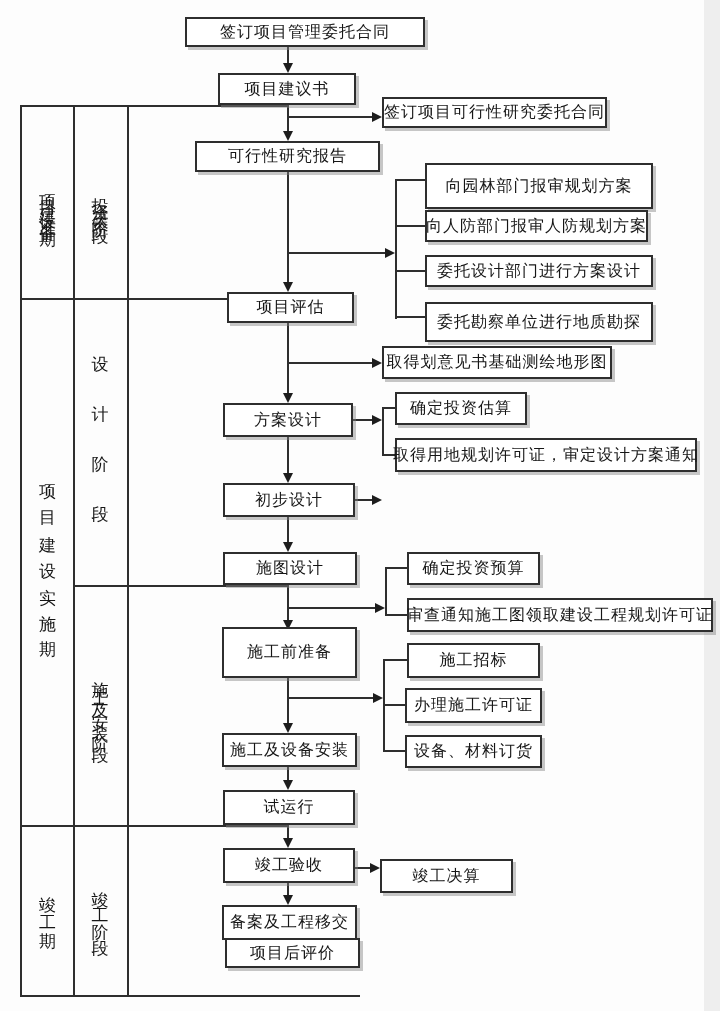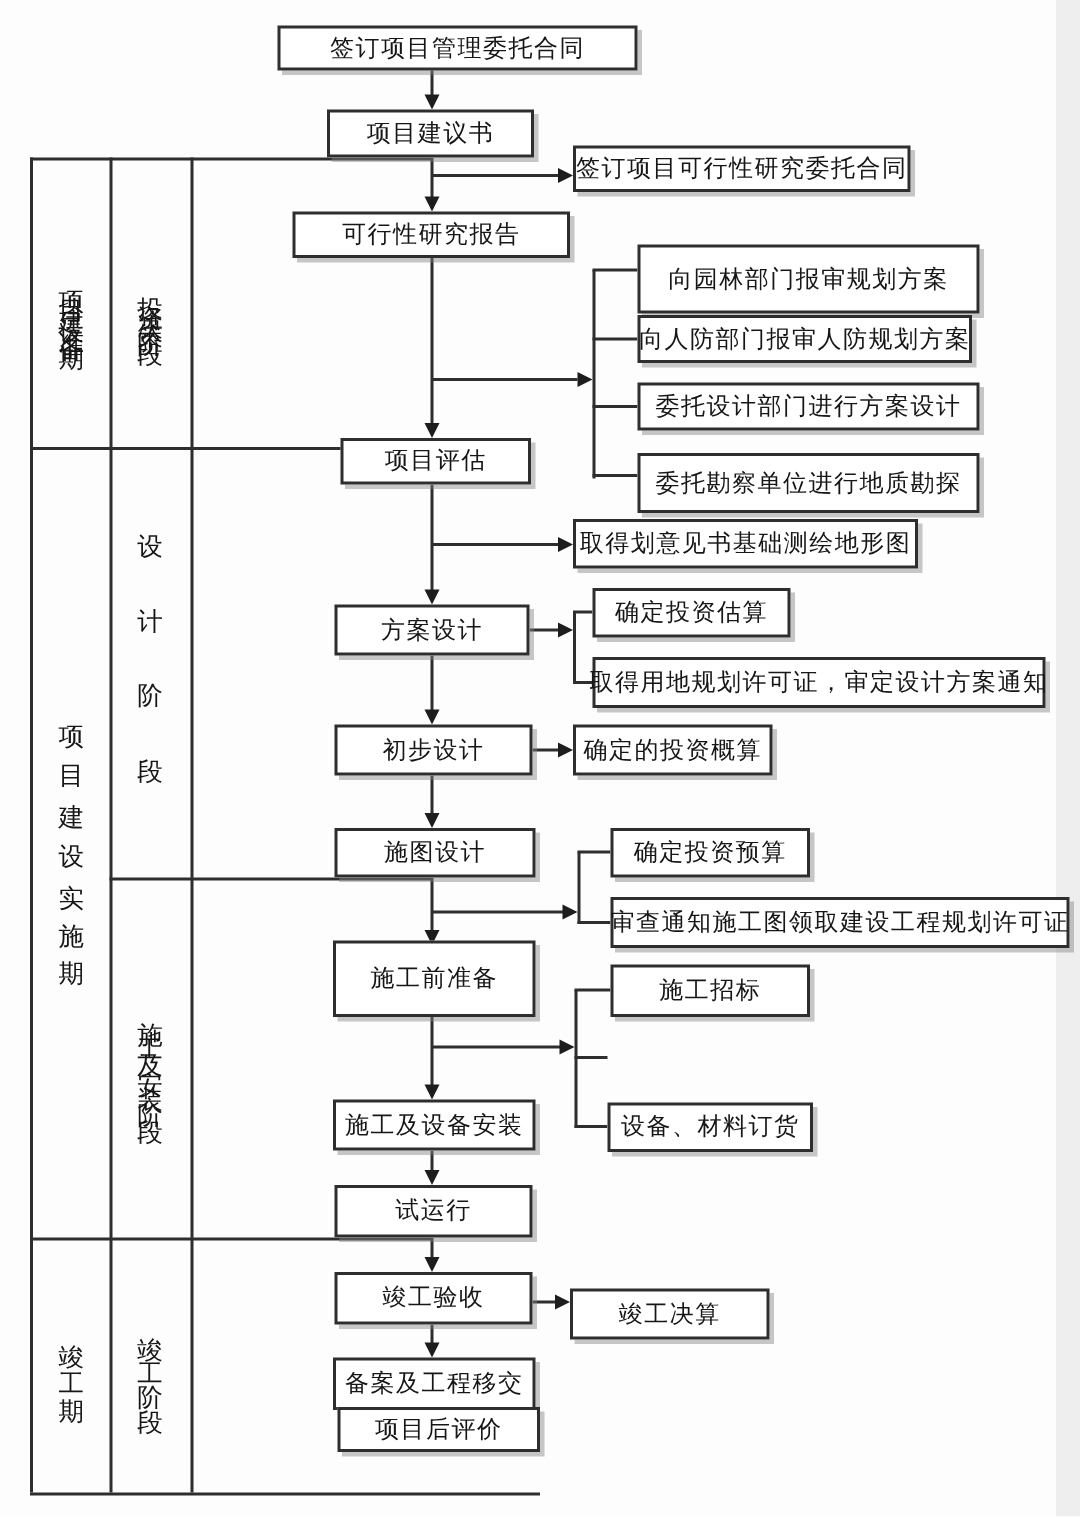--- a/index.html
+++ b/index.html
@@ -192,31 +192,31 @@
     </div>
   <div class="node" style="left:382px;top:346px;width:230px;height:33px">
       <span>取得划意见书基础测绘地形图</span>
     </div>
   <div class="node" style="left:395px;top:392px;width:132px;height:33px">
       <span>确定投资估算</span>
     </div>
   <div class="node" style="left:395px;top:438px;width:302px;height:34px">
       <span>取得用地规划许可证，审定设计方案通知</span>
     </div>
-  <div class="node" style="left:382px;top:483px;width:133px;height:34px">
-      <span>确定的投资概算</span>
-    </div>
   <div class="node" style="left:407px;top:552px;width:133px;height:33px">
       <span>确定投资预算</span>
     </div>
   <div class="node" style="left:407px;top:598px;width:306px;height:34px">
       <span>审查通知施工图领取建设工程规划许可证</span>
     </div>
   <div class="node" style="left:407px;top:643px;width:133px;height:35px">
       <span>施工招标</span>
     </div>
+  <div class="node" style="left:405px;top:688px;width:137px;height:35px">
+      <span>办理施工许可证</span>
+    </div>
   <div class="node" style="left:405px;top:735px;width:137px;height:33px">
       <span>设备、材料订货</span>
     </div>
   <div class="node" style="left:380px;top:859px;width:133px;height:34px">
       <span>竣工决算</span>
     </div>
 </div>
 
 </body></html>

